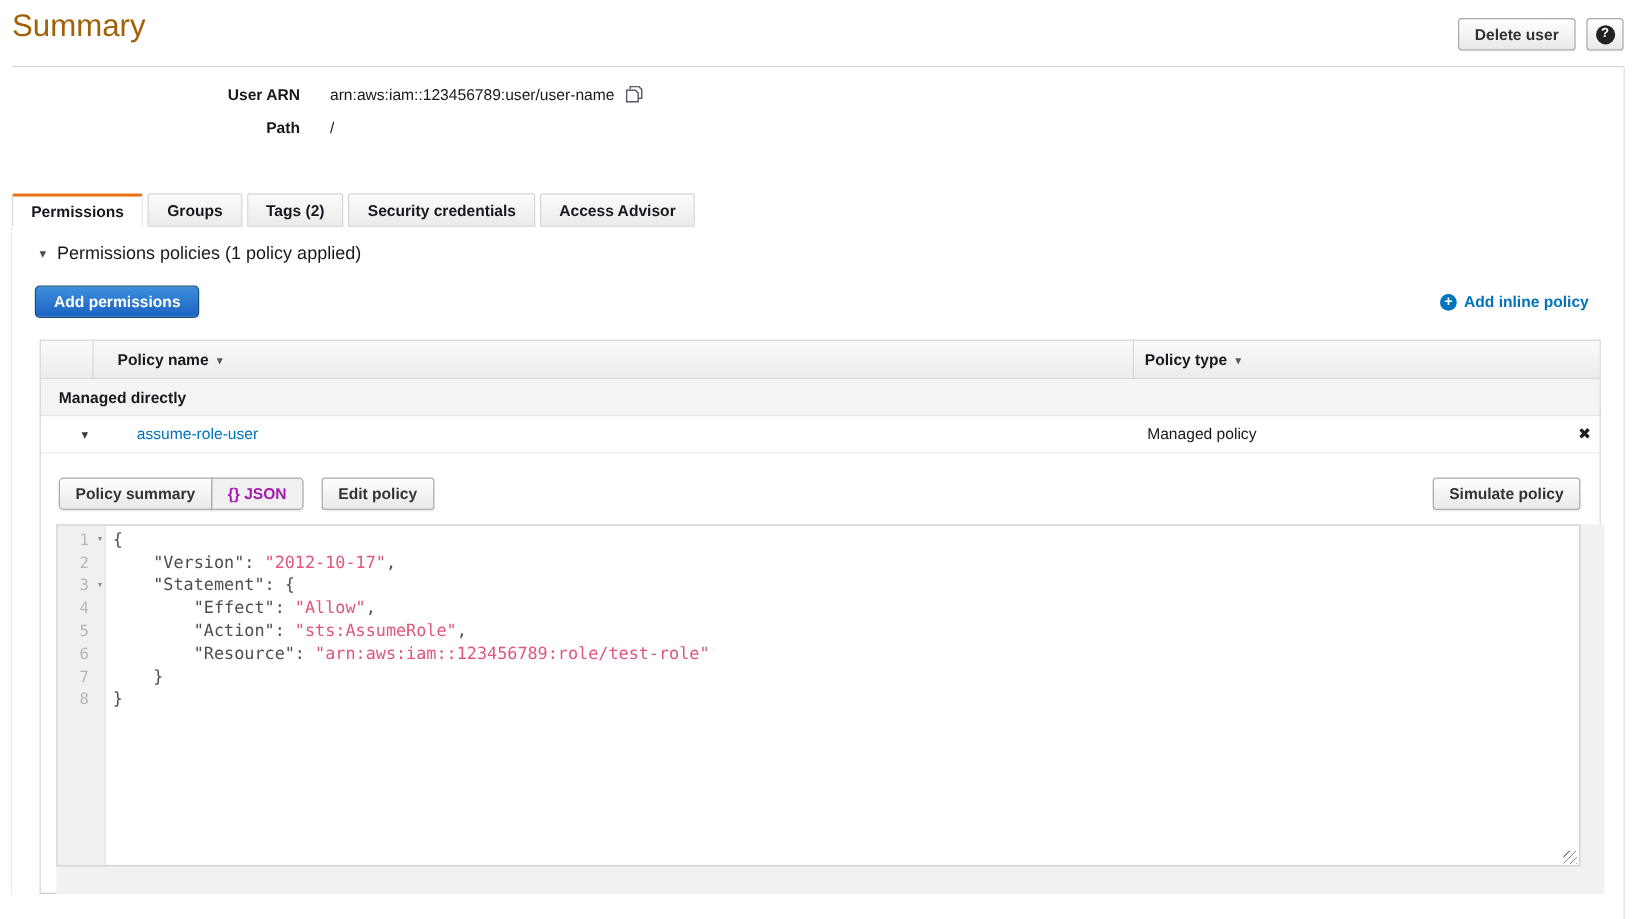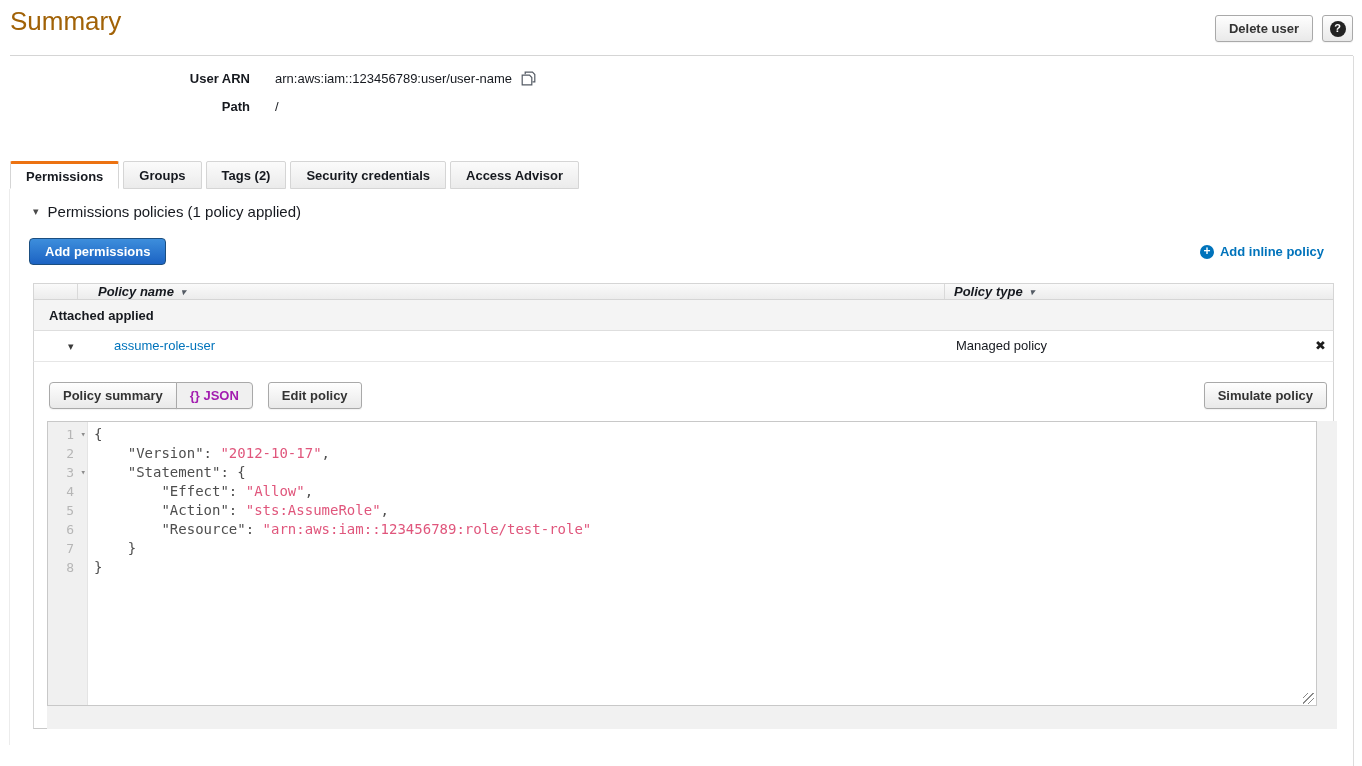--- a/index.html
+++ b/index.html
@@ -47,22 +47,22 @@
     background:linear-gradient(#3d8edc,#1c63c3); border:1px solid #1b4e80;
     border-radius:4px; cursor:pointer; }
   #add-inline { top:244px; right:38px; display:flex; align-items:center; gap:6px;
     cursor:pointer; color:#0073bb; font-size:13px; font-weight:bold; }
   .plus-circle { width:14px; height:14px; border-radius:50%; background:#0073bb; color:#fff;
     font-size:12px; font-weight:bold; display:flex; align-items:center; justify-content:center;
     line-height:1; padding-bottom:1px; }
 
   
   #policy-table { top:283px; left:33px; width:1301px; font-size:13px; }
-  .thead { display:flex; height:17px; background:linear-gradient(#fafafa,#ececec);
-    border:1px solid #d5d5d5;font-style:italic; }
+  .thead { display:flex; height:33px; background:linear-gradient(#fafafa,#ececec);
+    border:1px solid #d5d5d5; }
   .th { display:flex; align-items:center; font-weight:bold; }
   .th-expand { width:44px; border-right:1px solid #d9d9d9; }
   .th-name { width:867px; padding-left:20px; border-right:1px solid #d9d9d9; cursor:pointer; }
   .th-type { width:359px; padding-left:9px; cursor:pointer; }
   .th-action { flex:1; }
   .sort { font-size:9px; color:#545b64; margin-left:7px; }
   .group-row { height:31px; background:#f4f4f4; border-left:1px solid #d5d5d5;
     border-right:1px solid #d5d5d5; border-bottom:1px solid #dedede;
     display:flex; align-items:center; padding-left:15px; font-weight:bold; }
   .policy-row { position:relative; height:31px; background:#fff;
@@ -70,21 +70,21 @@
     border-bottom:1px solid #e6e6e6; }
   .row-caret { position:absolute; left:34px; top:9px; font-size:11px; color:#3a3a3a; cursor:pointer; }
   .policy-link { position:absolute; left:80px; top:7px; color:#0073bb; text-decoration:none; cursor:pointer; }
   .policy-type-cell { position:absolute; left:922px; top:7px; }
   .row-remove { position:absolute; right:7px; top:7px; font-size:13px; color:#1d1d1d; cursor:pointer; }
 
   
   .detail { position:relative; height:367px; background:#fff;
     border-left:1px solid #d5d5d5; border-right:1px solid #d5d5d5;
     border-bottom:1px solid #c9c9c9; }
-  .detail-buttons { position:absolute; top:20px; left:15px; right:6px; display:flex; align-items:center; }
+  .detail-buttons { position:absolute; top:20px; left:15px; right:16px; display:flex; align-items:center; }
   .seg-left { border-radius:4px 0 0 4px; }
   .seg-right { border-radius:0 4px 4px 0; margin-left:-1px;
     background:#f0f0f0; color:#a21caf; }
   .btn-edit { margin-left:15px; }
   .btn-simulate { margin-left:auto; }
 
   
   #editor-frame { position:absolute; top:59px; left:13px; width:1290px; height:308px;
     background:#f1f1f1; }
   #editor { position:absolute; top:0; left:0; width:1270px; height:285px;
@@ -163,21 +163,21 @@
       <span class="sort">▾</span>
     </div>
     <div class="th th-type">
       <span>Policy type</span>
       <span class="sort">▾</span>
     </div>
     <div class="th th-action"></div>
   </div>
 
   <div class="group-row">
-    <span>Attached applied</span>
+    <span>Managed directly</span>
   </div>
 
   <div class="policy-row">
     <span class="row-caret">▾</span>
     <a class="policy-link">assume-role-user</a>
     <span class="policy-type-cell">Managed policy</span>
     <span class="row-remove">✖</span>
   </div>
 
   <div class="detail">

